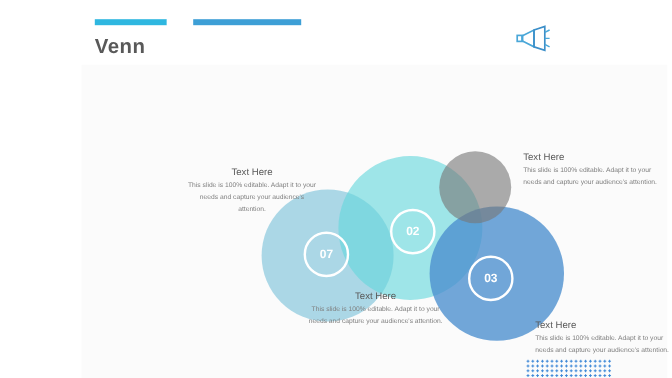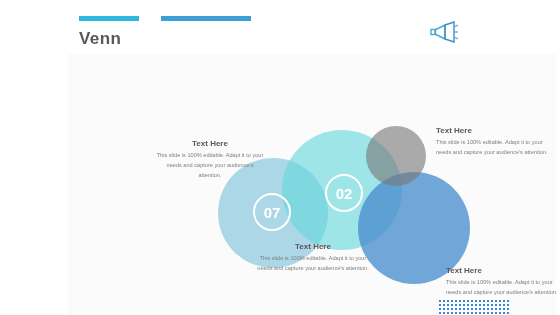--- a/index.html
+++ b/index.html
@@ -69,33 +69,33 @@
   .c4 { left: 298px; top: 72px; width: 60px; height: 60px; background: rgba(120,120,120,0.62); }
 
   .ring {
     position: absolute;
     border-radius: 50%;
     border: 2px solid #ffffff;
     display: flex;
     align-items: center;
     justify-content: center;
     color: #ffffff;
-    font-size: 15px;
+    font-size: 10px;
     font-weight: bold;
   }
   .r1 { left: 185px; top: 139px; width: 34px; height: 34px; }
   .r2 { left: 257px; top: 120px; width: 34px; height: 34px; }
   .r3 { left: 322px; top: 159px; width: 34px; height: 34px; }
   .r4 { left: 311px; top: 93px; width: 26px; height: 26px; font-size: 8px; }
 
   
   .txt { position: absolute; }
   .txt .head {
     font-size: 8px;
-    font-weight: bold;
+    font-weight: normal;
     color: #595959;
     margin-bottom: 3px;
   }
   .txt .body {
     font-size: 5.6px;
     color: #7f7f7f;
     line-height: 1.75;
   }
   .t1 { left: 88px; top: 85px; width: 108px; text-align: center; }
   .t2 { left: 186px; top: 188px; width: 118px; text-align: center; }
@@ -145,20 +145,21 @@
 
   <div class="panel">
 
     <div class="circle c1"></div>
     <div class="circle c2"></div>
     <div class="circle c3"></div>
     <div class="circle c4"></div>
 
     <div class="ring r1">07</div>
     <div class="ring r2">02</div>
+    <div class="ring r3">03</div>
 
     <div class="txt t1">
       <div class="head">Text Here</div>
       <div class="body">This slide is 100% editable. Adapt it to your needs and capture your audience's attention.</div>
     </div>
 
     <div class="txt t2">
       <div class="head">Text Here</div>
       <div class="body">This slide is 100% editable. Adapt it to your needs and capture your audience's attention.</div>
     </div>

